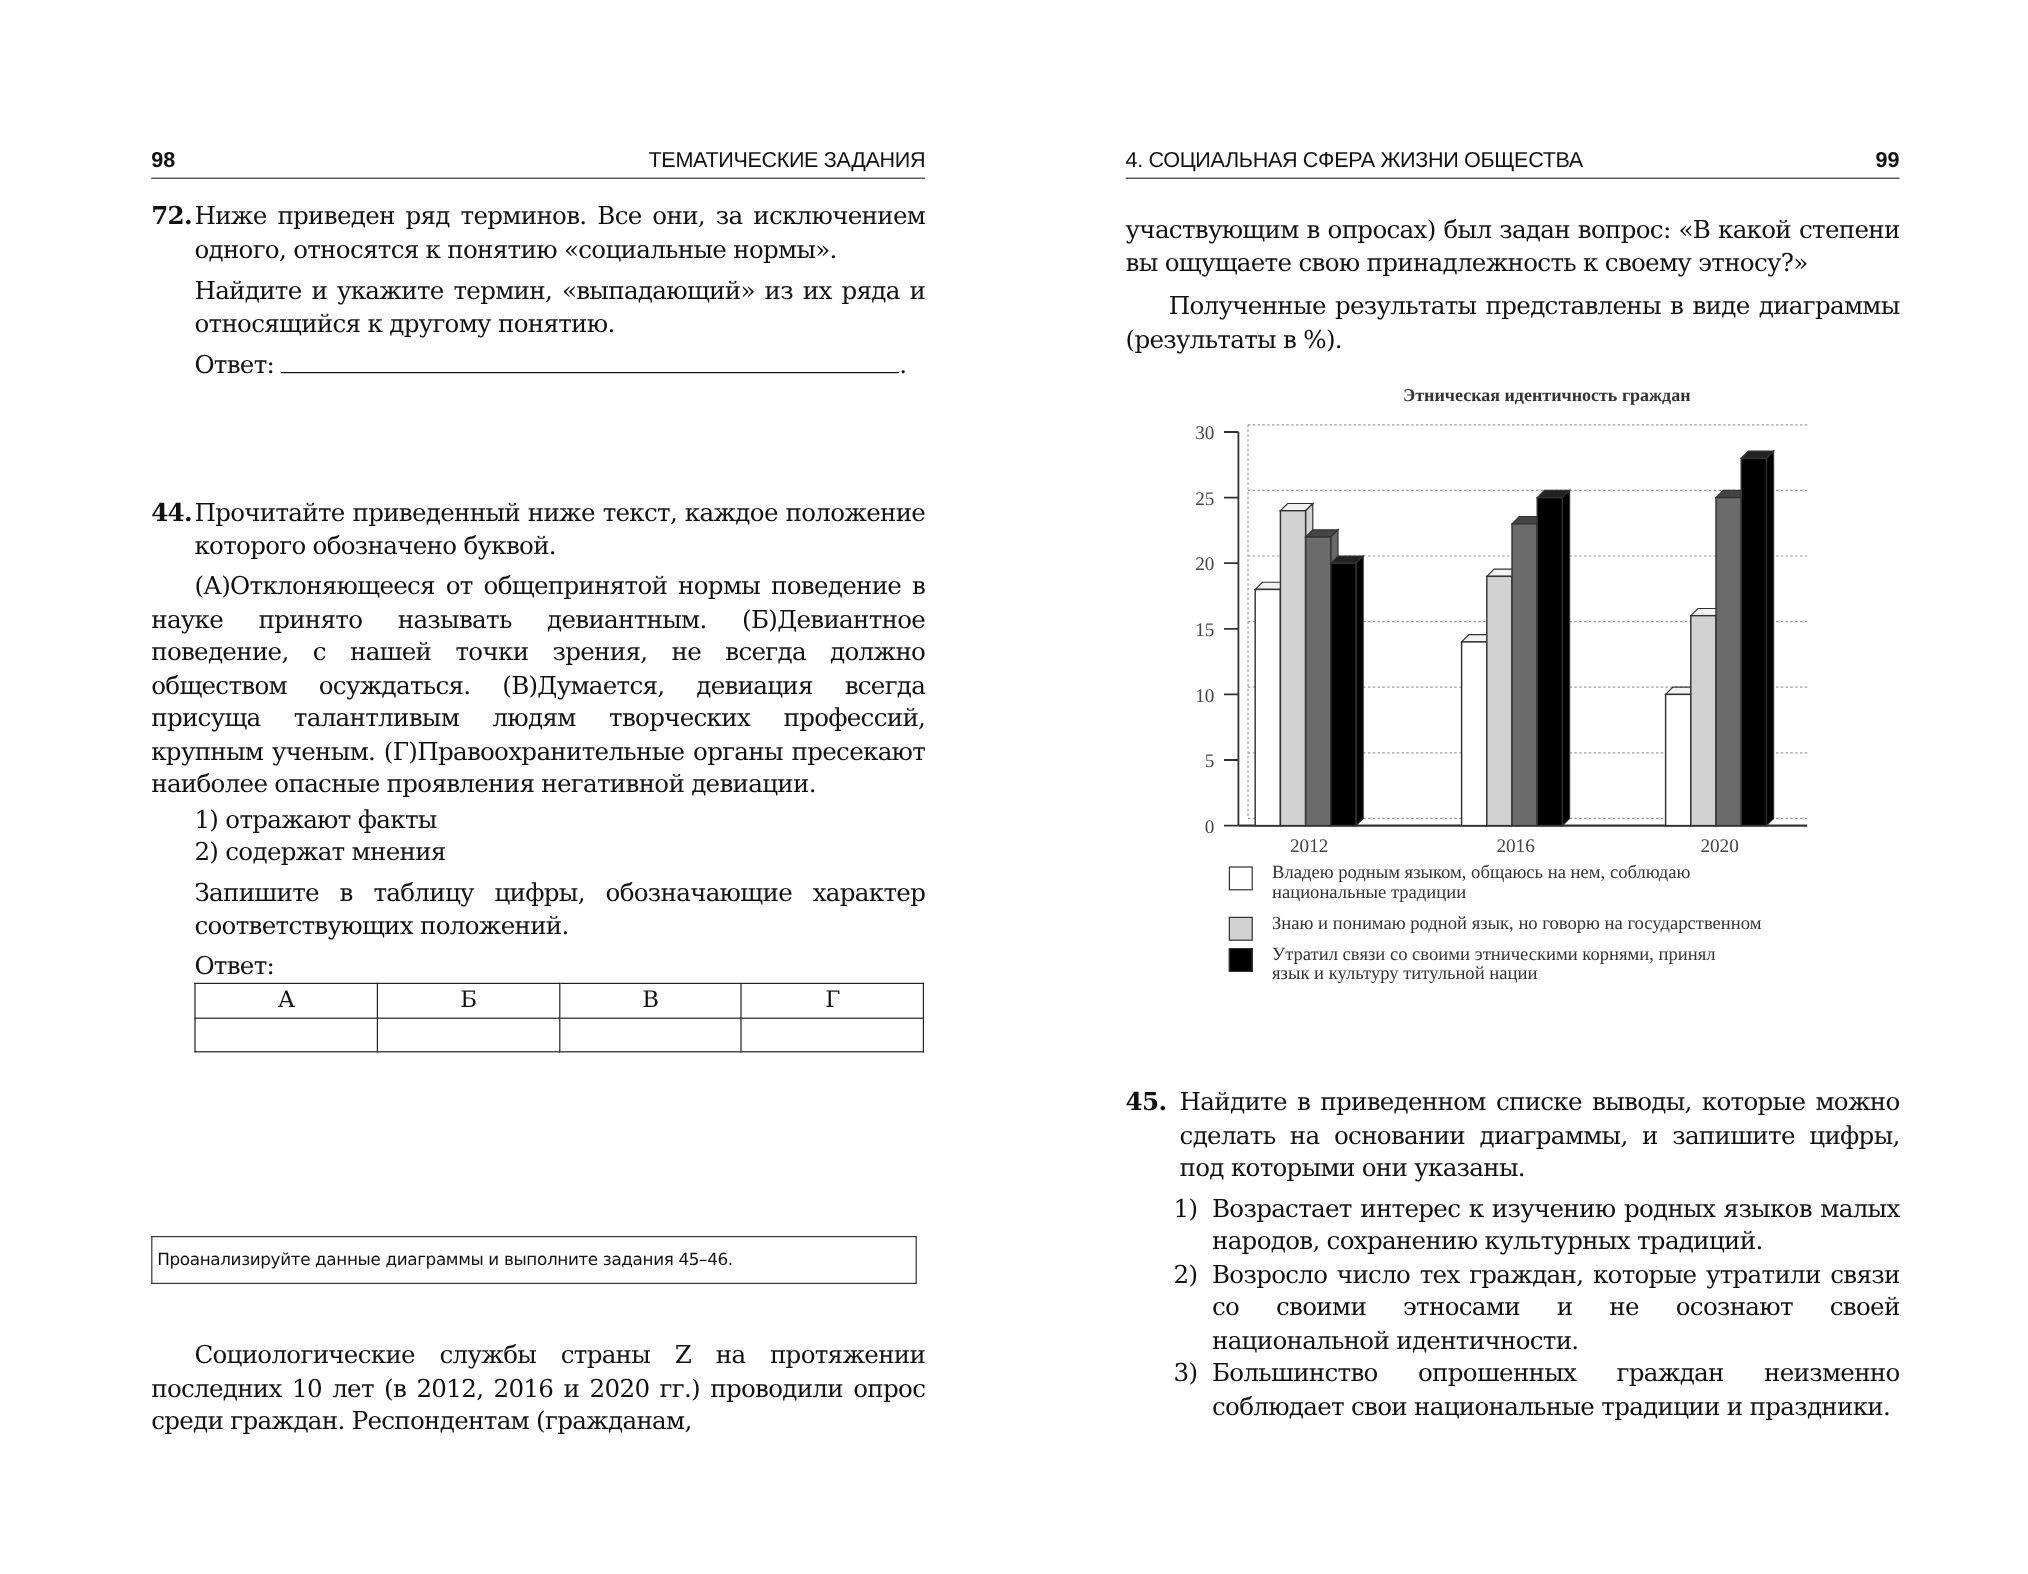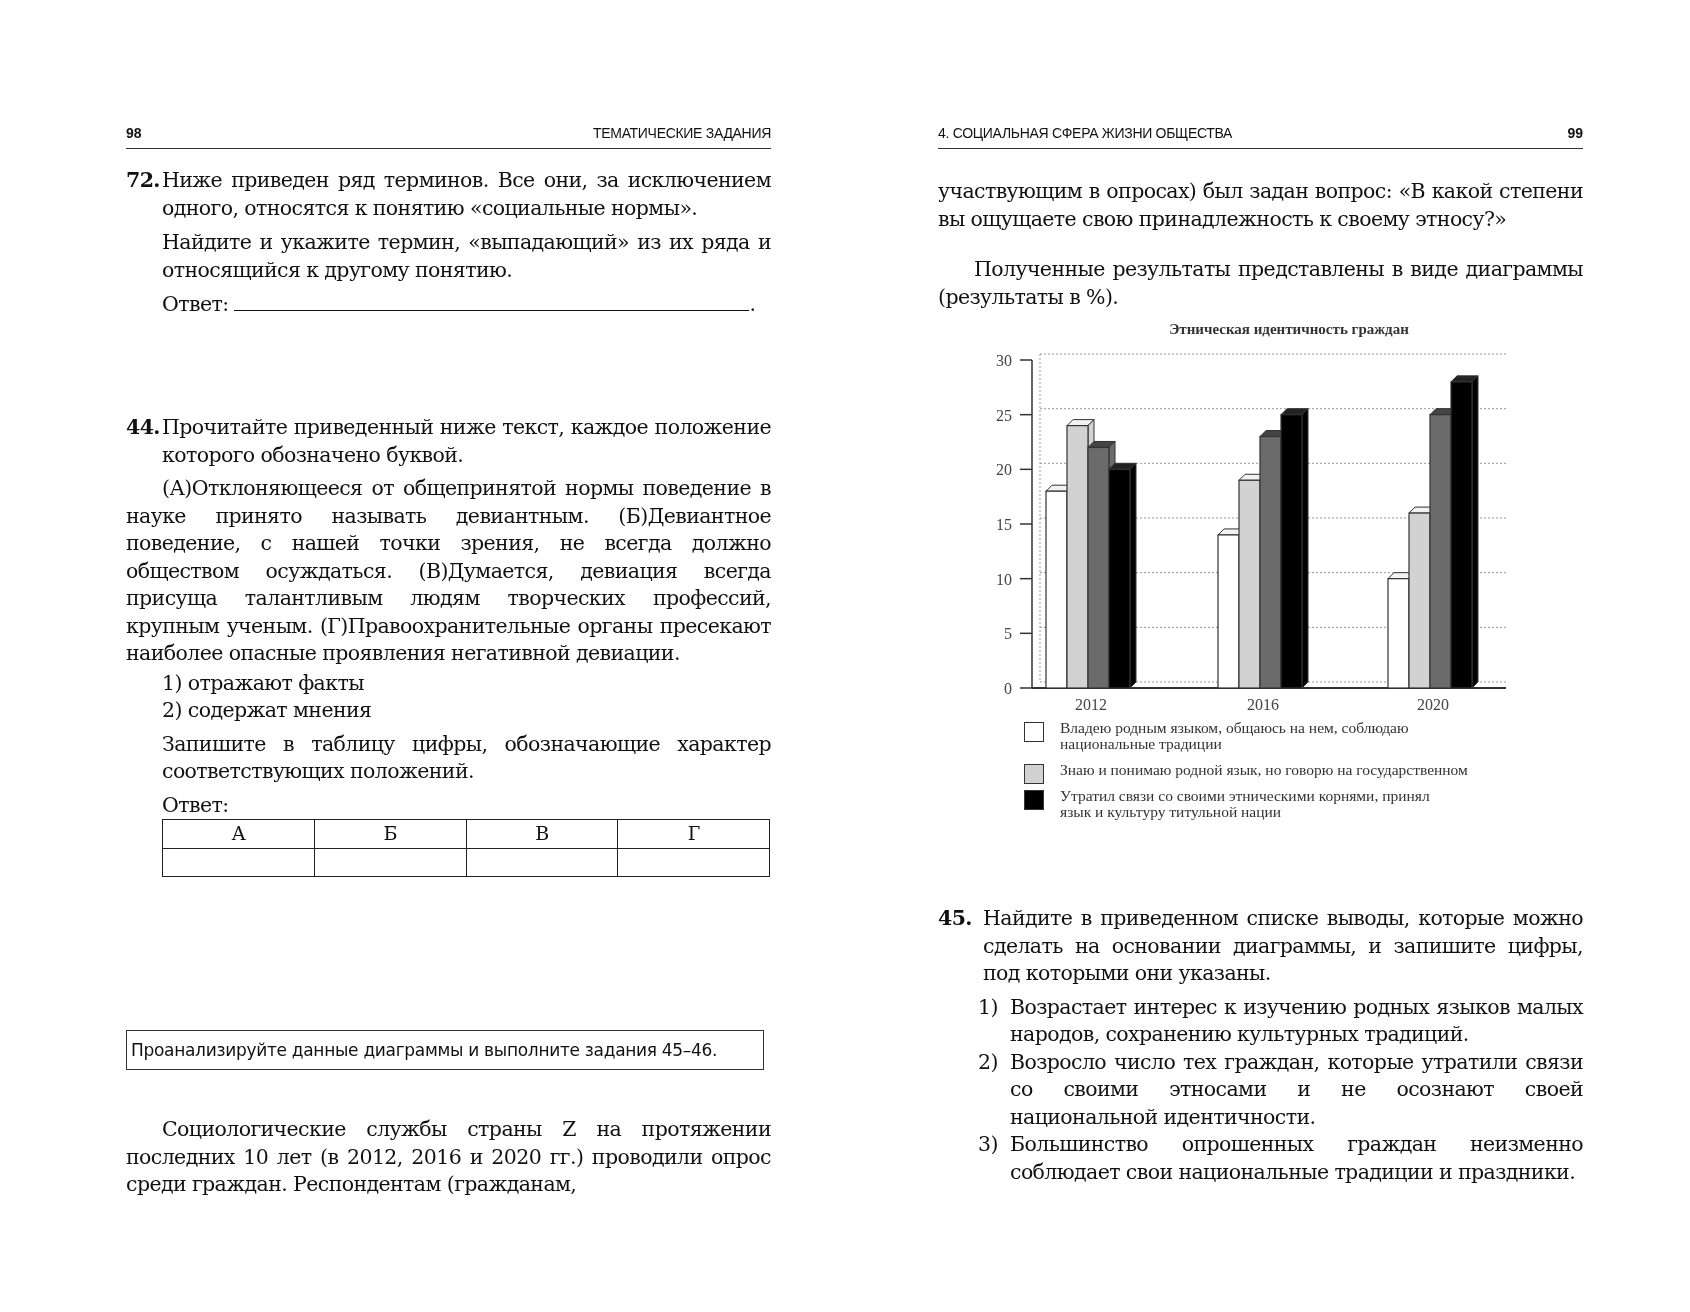--- a/index.html
+++ b/index.html
@@ -1,40 +1,40 @@
 <!DOCTYPE html>
 <html><head>
 <meta charset="utf-8">
 <style>
   html, body { margin:0; padding:0; background:#ffffff; }
   body { width:1690px; height:1312px; position:relative; overflow:hidden; color:#111; }
   .page { position:absolute; top:0; }
   .page-left { left:126px; width:645px; }
   .page-right { left:938px; width:645px; }
   .running-head { position:absolute; top:118px; height:30px; width:645px; border-bottom:1.5px solid #333;
-    font-family:"Liberation Sans", sans-serif; font-size:14px; line-height:30px; }
+    font-family:"Liberation Sans", sans-serif; font-size:18px; line-height:30px; }
   .running-head .num { font-weight:bold; position:absolute; top:0; }
   .running-head .title { position:absolute; top:0; letter-spacing:-0.3px; }
   .page-left .running-head .num { left:0; }
   .page-left .running-head .title { right:0; }
   .page-right .running-head .num { right:0; }
   .page-right .running-head .title { left:0; }
   .serif { font-family:"DejaVu Serif", serif; font-size:20.5px; line-height:27.5px; letter-spacing:-0.6px; text-align:justify; }
   .block { position:absolute; left:0; width:645px; }
   .task-num { font-weight:bold; position:absolute; left:0; top:0; }
   .hang { padding-left:36px; }
   .indent { padding-left:36px; }
   .first-indent { text-indent:36px; }
   p { margin:0; }
   .ital { font-style:italic; }
   .answer-line { display:inline-block; width:515px; border-bottom:1.4px solid #111; height:20px; vertical-align:baseline; }
   table.ans { border-collapse:collapse; width:608px; margin-left:36px; font-family:"DejaVu Serif", serif; font-size:19px; }
   table.ans td { border:1.4px solid #222; height:27px; text-align:center; width:25%; padding:0; }
   .infobox { position:absolute; left:0; width:620px; border:1.3px solid #333; padding:6px 12px 6px 4px;
-    font-family:"DejaVu Sans", sans-serif; font-size:17px; line-height:26px; letter-spacing:-0.3px; }
+    font-family:"DejaVu Sans", sans-serif; font-size:14px; line-height:26px; letter-spacing:-0.3px; }
   .chart-wrap { position:absolute; left:0; top:318px; width:645px; height:580px; }
   .legend { position:absolute; left:86px; top:402px; width:560px; font-family:"Liberation Serif", serif; font-size:15.5px; line-height:16px; color:#333; }
   .legend-item { position:relative; padding-left:36px; margin-bottom:10px; }
   .legend-swatch { position:absolute; left:0; top:2px; width:18px; height:18px; border:1.3px solid #333; }
   ol.concl { list-style:none; margin:0; padding:0; }
   ol.concl li { position:relative; padding-left:72px; }
   ol.concl li .n { position:absolute; left:40px; top:0; }
 </style>
 </head>
 <body>
@@ -89,21 +89,21 @@
 </div>
 
 <div class="page page-right">
   <div class="running-head">
     <span class="title">4. СОЦИАЛЬНАЯ СФЕРА ЖИЗНИ ОБЩЕСТВА</span>
     <span class="num">99</span>
   </div>
 
   <div class="block serif" style="top:178px;">
     <p>участвующим в опросах) был задан вопрос: «В какой степени вы ощущаете свою принадлежность к своему этносу?»</p>
-    <p class="first-indent" style="margin-top:23px;">Полученные результаты представлены в виде диаграммы (результаты в %).</p>
+    <p class="first-indent" style="margin-top:9px;">Полученные результаты представлены в виде диаграммы (результаты в %).</p>
   </div>
 
   <div class="chart-wrap">
     <svg id="chart-svg" width="645" height="400">
         <text x="351" y="16" text-anchor="middle" font-family="Liberation Serif, serif" font-size="15" font-weight="bold" fill="#333">Этническая идентичность граждан</text>
         <line x1="102" y1="364" x2="568" y2="364" stroke="#999" stroke-dasharray="2,2" stroke-width="1"></line>
         <line x1="82" y1="370" x2="94" y2="370" stroke="#333" stroke-width="1.5"></line>
         <text x="74" y="376" text-anchor="end" font-family="Liberation Serif, serif" font-size="16" fill="#444">0</text>
         <line x1="102" y1="309.3333333333333" x2="568" y2="309.3333333333333" stroke="#999" stroke-dasharray="2,2" stroke-width="1"></line>
         <line x1="82" y1="315.3333333333333" x2="94" y2="315.3333333333333" stroke="#333" stroke-width="1.5"></line>

